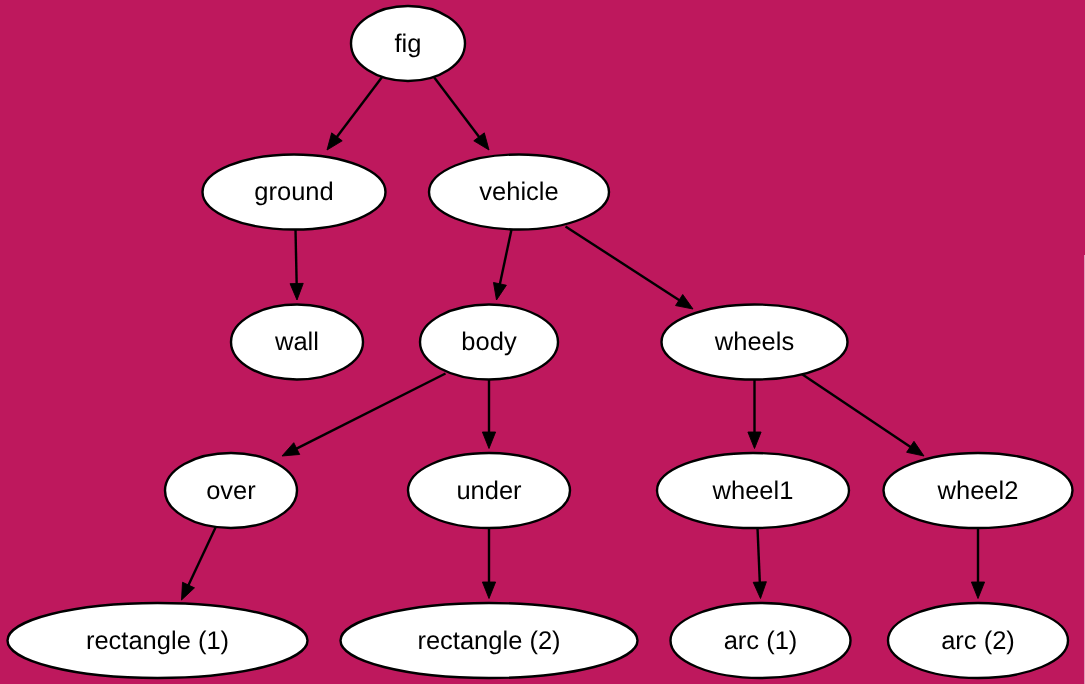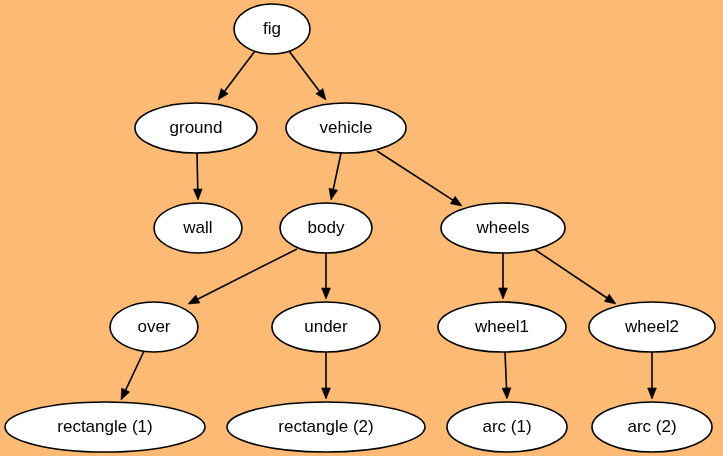--- a/index.html
+++ b/index.html
@@ -7,21 +7,21 @@
     padding: 0;
     background: #ffffff;
   }
   body {
     font-family: "Liberation Sans", sans-serif;
   }
   #graph-canvas {
     position: relative;
     width: 723px;
     height: 456px;
-    background: #fdba74;
+    background: #be185d;
     overflow: hidden;
   }
   svg#graph-svg {
     display: block;
     width: 723px;
     height: 456px;
   }
   .node-ellipse {
     fill: #ffffff;
     stroke: #000000;

